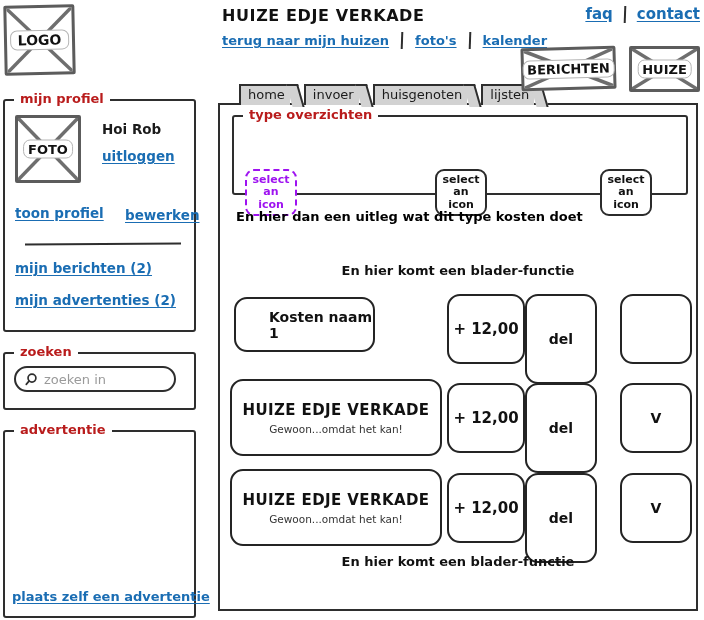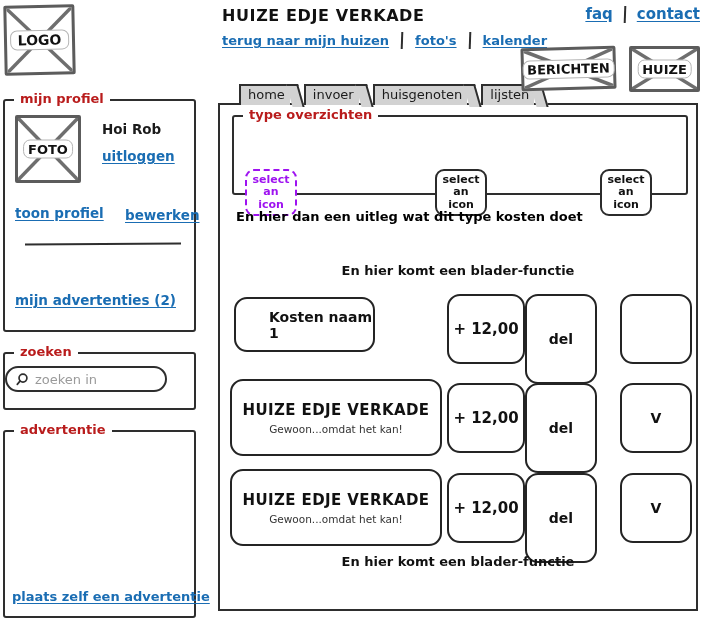--- a/index.html
+++ b/index.html
@@ -62,21 +62,21 @@
   .col-amount { left:227px; top:4px; width:78px; height:70px; font-size:15px; }
   .col-del   { left:305px; top:4px; width:72px; height:90px; font-size:14px;text-align:center; }
   .col-act   { left:400px; top:4px; width:72px; height:70px; font-size:14px; }
   .list-row { position:absolute; left:0; width:100%; height:80px; }
 
   
   .profile-text { position:absolute; font-size:13.5px; }
   .divider { position:absolute; left:20px; top:142px; width:156px; border-top:2.5px solid #2e2e2e;
     transform:rotate(-0.4deg); }
 
-  .searchpill { position:absolute; left:0; top:20px; width:162px; height:26px;
+  .searchpill { position:absolute; left:9px; top:20px; width:162px; height:26px;
     border:2px solid #2e2e2e; border-radius:14px; background:#fff; display:flex;
     align-items:center; padding:0 8px; gap:5px; }
   .searchpill input { border:none; outline:none; flex:1; font-size:13px; font-family:inherit;
     color:#333; background:transparent; min-width:0; }
   .searchpill input::placeholder { color:#9a9a9a; }
 </style>
 </head>
 <body>
 
 <div id="stage">
@@ -140,20 +140,21 @@
     </div>
 
     <div class="profile-text" style="left:97px; top:20px; font-weight:700;">Hoi Rob</div>
     <a class="wf-link profile-text" style="left:97px; top:47px;">uitloggen</a>
 
     <a class="wf-link profile-text" style="left:10px; top:104px;">toon profiel</a>
     <a class="wf-link profile-text" style="left:120px; top:106px;">bewerken</a>
 
     <div class="divider"></div>
 
+    <a class="wf-link profile-text" style="left:10px; top:159px;">mijn berichten (2)</a>
     <a class="wf-link profile-text" style="left:10px; top:191px;">mijn advertenties (2)</a>
   </div>
 
   <div class="panel" style="left:3px; top:352px; width:193px; height:58px;">
     <span class="legend">zoeken</span>
     <div class="searchpill" style="top:12px;">
       <svg width="15" height="15" viewBox="0 0 16 16">
         <circle cx="8.5" cy="6.5" r="4.2" fill="none" stroke="#2e2e2e" stroke-width="1.8"></circle>
         <line x1="5.3" y1="9.7" x2="2.4" y2="13.2" stroke="#2e2e2e" stroke-width="1.8" stroke-linecap="round"></line>
       </svg>

